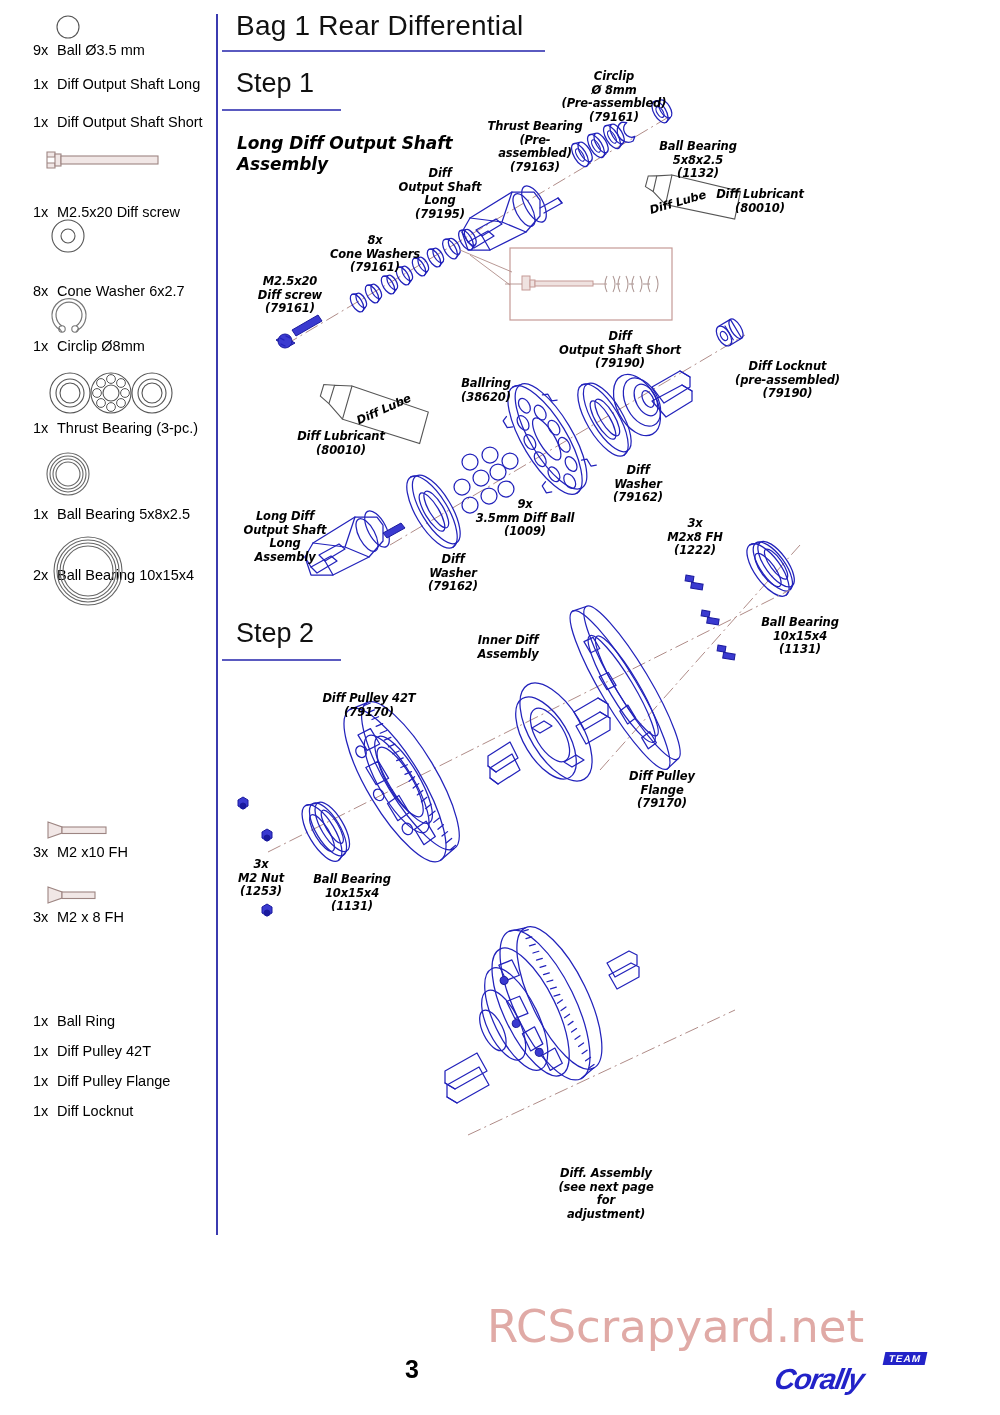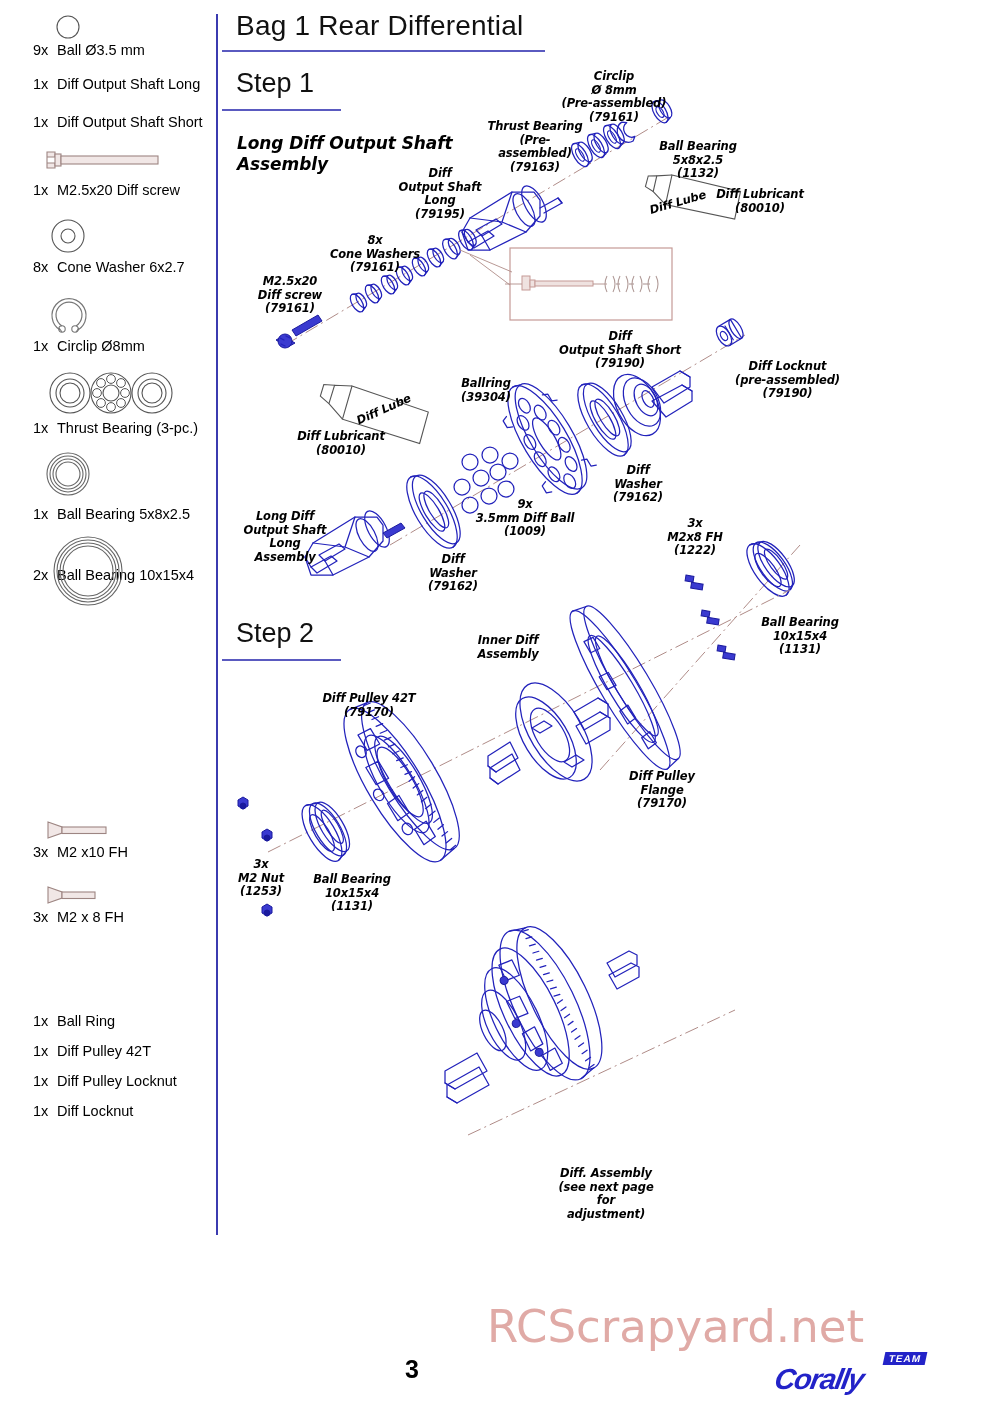--- a/index.html
+++ b/index.html
@@ -109,31 +109,31 @@
       <div class="part-fig">
         <svg width="216" height="40">
           <g fill="#f1e7e6" stroke="#9d8582" stroke-width="1.1">
             <path d="M47 148 L47 148"></path>
             <path d="M47 12 h8 v5 h-8 v6 h8 v5 h-8 z"></path>
             <rect x="55" y="14" width="6" height="12"></rect>
             <rect x="61" y="16" width="97" height="8"></rect>
           </g>
         </svg>
       </div>
-      <div class="part-label" style="margin-top:42px"><span class="qty">1x</span><span>M2.5x20 Diff screw</span></div>
+      <div class="part-label" style="margin-top:64px"><span class="qty">1x</span><span>M2.5x20 Diff screw</span></div>
     </div>
 
     <div class="part" style="top:215px">
       <div class="part-fig">
         <svg width="216" height="42">
           <circle cx="68" cy="21" r="16" fill="none" stroke="#555" stroke-width="1.1"></circle>
           <circle cx="68" cy="21" r="7" fill="none" stroke="#555" stroke-width="1.1"></circle>
         </svg>
       </div>
-      <div class="part-label" style="margin-top:44px"><span class="qty">8x</span><span>Cone Washer 6x2.7</span></div>
+      <div class="part-label" style="margin-top:68px"><span class="qty">8x</span><span>Cone Washer 6x2.7</span></div>
     </div>
 
     <div class="part" style="top:290px">
       <div class="part-fig">
         <svg width="216" height="45">
           <path d="M60 40 A17 17 0 1 1 78 40" fill="none" stroke="#777" stroke-width="1.2"></path>
           <path d="M62 36 A13 13 0 1 1 76 36" fill="none" stroke="#777" stroke-width="1.2"></path>
           <circle cx="62" cy="39" r="3.2" fill="none" stroke="#777" stroke-width="1.1"></circle>
           <circle cx="75" cy="39" r="3.2" fill="none" stroke="#777" stroke-width="1.1"></circle>
           <path d="M59 38 L62 42 M79 38 L76 42" stroke="#777" stroke-width="1.1" fill="none"></path>
@@ -224,21 +224,21 @@
     </div>
 
 
     <div class="part" style="top:1013px">
       <div class="part-label"><span class="qty">1x</span><span>Ball Ring</span></div>
     </div>
     <div class="part" style="top:1043px">
       <div class="part-label"><span class="qty">1x</span><span>Diff Pulley 42T</span></div>
     </div>
     <div class="part" style="top:1073px">
-      <div class="part-label"><span class="qty">1x</span><span>Diff Pulley Locknut</span></div>
+      <div class="part-label"><span class="qty">1x</span><span>Diff Pulley Flange</span></div>
     </div>
     <div class="part" style="top:1103px">
       <div class="part-label"><span class="qty">1x</span><span>Diff Locknut</span></div>
     </div>
   </div>
 
   <div class="divider"></div>
 
   <div class="h-title">Bag 1 Rear Differential</div>
   <div class="rule" style="left:222px;top:50px;width:323px"></div>
@@ -639,21 +639,21 @@
   <div class="cal" style="left:248px;top:275px;width:84px">M2.5x20
 Diff screw
 (79161)</div>
   <div class="cal" style="left:556px;top:330px;width:128px">Diff
 Output Shaft Short
 (79190)</div>
   <div class="cal" style="left:735px;top:360px;width:105px">Diff Locknut
 (pre-assembled)
 (79190)</div>
   <div class="cal" style="left:448px;top:377px;width:76px">Ballring
-(39304)</div>
+(38620)</div>
   <div class="cal" style="left:289px;top:430px;width:104px">Diff Lubricant
 (80010)</div>
   <div class="cal" style="left:602px;top:464px;width:72px">Diff
 Washer
 (79162)</div>
   <div class="cal" style="left:470px;top:498px;width:110px">9x
 3.5mm Diff Ball
 (1009)</div>
   <div class="cal" style="left:229px;top:510px;width:112px">Long Diff
 Output Shaft Long

